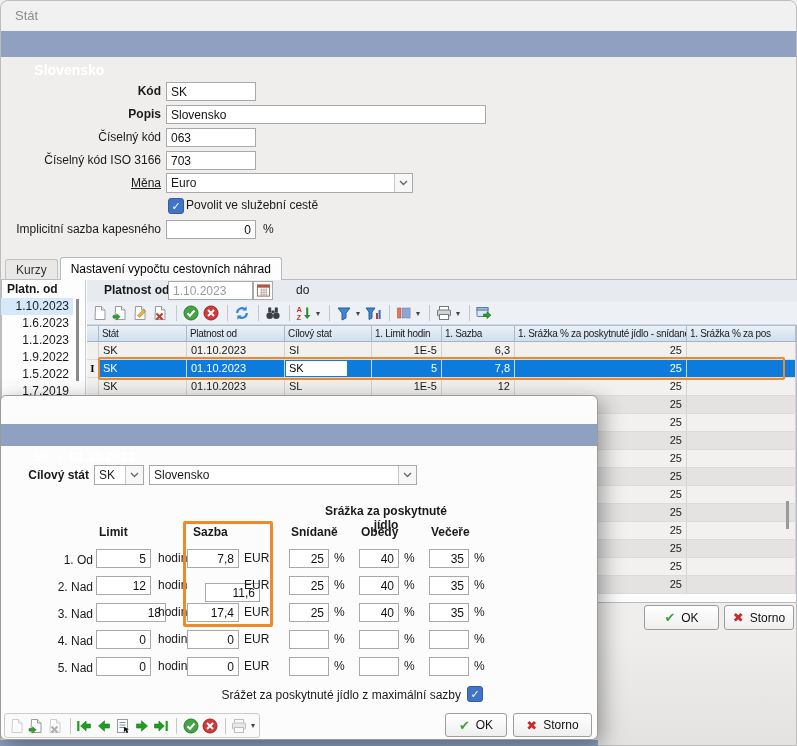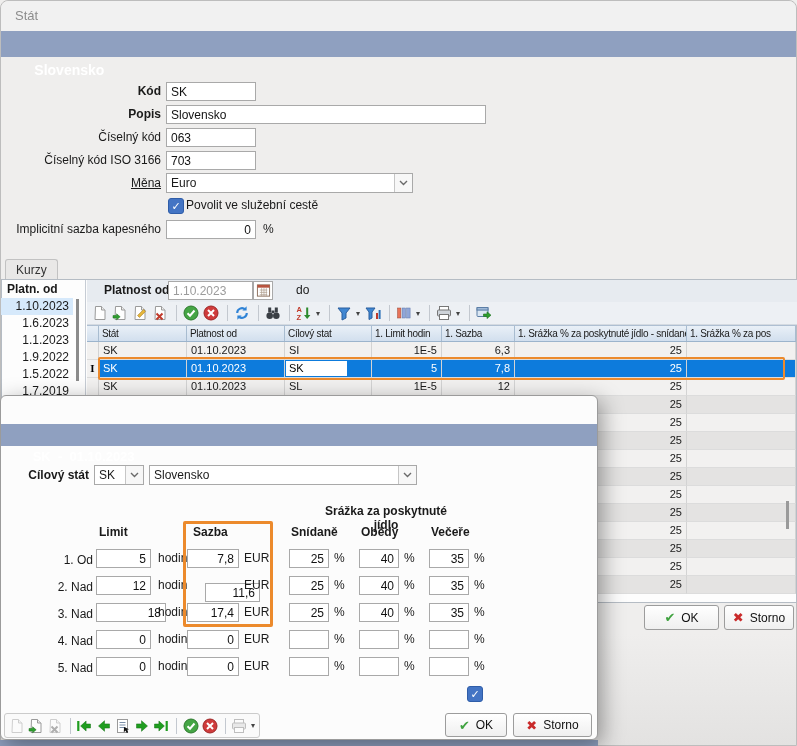--- a/index.html
+++ b/index.html
@@ -133,20 +133,21 @@
     <span class="cb" style="left:167px;top:197px"></span>
     <span class="abs" style="left:185px;top:197px;line-height:15px">Povolit ve služební cestě</span>
     <div class="abs" style="top:219px;width:100%">
       <span class="flabel">Implicitní sazba kapesného</span>
       <input class="tb num" style="left: 165px; top: 0px; width: 90px;" value="0">
       <span class="unit" style="left:262px">%</span>
     </div>
 
     <div class="tabbar">
       <div class="tab">Kurzy</div>
+      <div class="tab active" style="margin-left:2px">Nastavení vypočtu cestovních náhrad</div>
     </div>
     <div class="panel"></div>
 
     <span class="lph">Platn. od</span>
     <div class="datelist">
         <div class="daterow sel">1.10.2023</div>
         <div class="daterow">1.6.2023</div>
         <div class="daterow">1.1.2023</div>
         <div class="daterow">1.9.2022</div>
         <div class="daterow">1.5.2022</div>
@@ -528,20 +529,21 @@
         <span class="unit" style="left: 243px; top: 261px;">EUR</span>
         <input class="tb num" style="left: 288px; top: 261px; width: 40px;">
         <span class="unit" style="left: 333px; top: 261px;">%</span>
         <input class="tb num" style="left: 358px; top: 261px; width: 40px;">
         <span class="unit" style="left: 403px; top: 261px;">%</span>
         <input class="tb num" style="left: 428px; top: 261px; width: 40px;">
         <span class="unit" style="left: 473px; top: 261px;">%</span>
       </div>
     <div class="orange" style="left:182px;top:125px;width:84px;height:100px;border-width:3px"></div>
 
+    <span class="dlabel" style="left:60px;top:289px;width:400px">Srážet za poskytnuté jídlo z maximální sazby</span>
     <span class="cb" style="left:466px;top:290px"></span>
 
     <div class="dtool">
         <span class="tbi dis">
           <svg viewBox="0 0 16 16">
             <path d="M3.5 1.5h6l3.5 3.5v9.5h-10z" fill="#fefefe" stroke="#9a9a9a"></path>
             <path d="M9.5 1.5v3.5h3.5" fill="#ececec" stroke="#9a9a9a"></path>
           </svg>
         </span>
         <span class="tbi">

